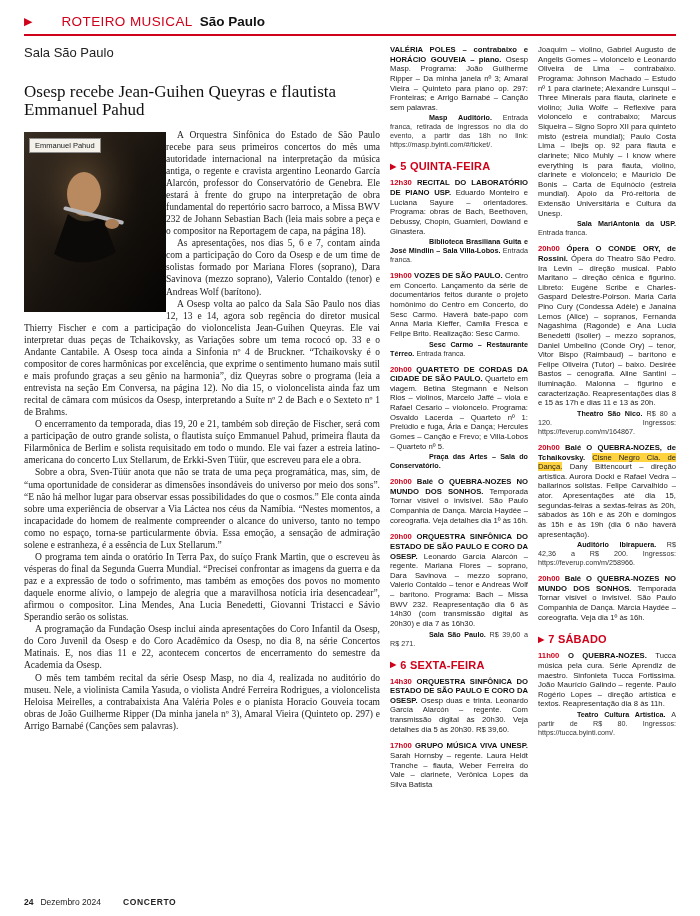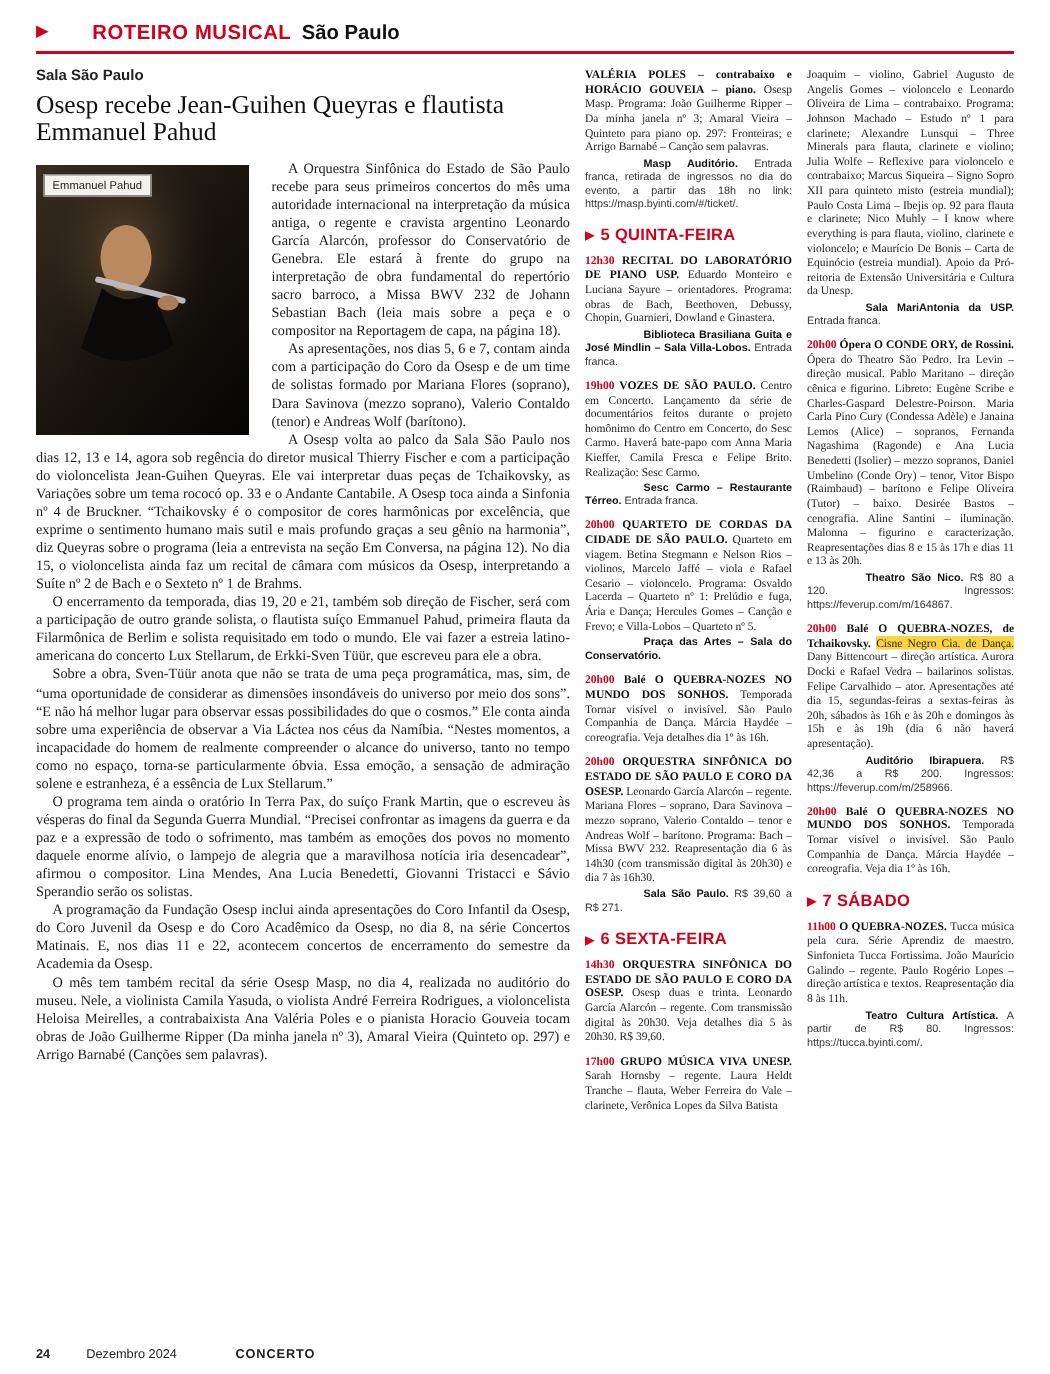--- a/index.html
+++ b/index.html
@@ -5,56 +5,56 @@
   * { margin:0; padding:0; box-sizing:border-box; }
   :root { --red:#d0021b; --hl:#ffd23f; --ink:#1a1a1a; }
   body { background:#777; font-family:"Liberation Sans", sans-serif; }
   .page { width:700px; height:916px; background:#fff; position:relative;
           padding:14px 24px 0 24px; overflow:hidden; margin:0 auto; }
 
   
   .masthead { display:flex; align-items:center; gap:7px; padding-bottom:5px;
               border-bottom:2.5px solid var(--red); }
   .masthead .tri { color:var(--red); font-size:11px; line-height:1; }
-  .masthead .section { color:var(--red); font-weight:bold; font-size:13.5px; letter-spacing:.4px;padding-left:22px; }
+  .masthead .section { color:var(--red); font-weight:normal; font-size:13.5px; letter-spacing:.4px;padding-left:22px; }
   .masthead .city { color:#111; font-weight:bold; font-size:13.5px; }
 
   
   .columns { display:flex; gap:10px; margin-top:9px; height:846px; overflow:hidden; }
   .col-article { width:356px; overflow:hidden; }
   .col-list { width:138px; overflow:hidden; }
 
-  .kicker { font-size:10px; color:#222; margin-bottom:5px;font-weight:bold; }
+  .kicker { font-size:13px; color:#222; margin-bottom:23px; }
   .headline { font-family:"Liberation Serif", serif; font-weight:normal; font-size:17px;
               line-height:1.08; color:#111; margin-bottom:9px; }
 
-  .photo { float:left; width:142px; height:180px; margin:3px 15px 3px 0; position:relative;
+  .photo { float:left; width:142px; height:180px; margin:3px 0 3px 0; position:relative;
            background:#16110e; }
   .photo svg { display:block; }
   .photo-caption { position:absolute; top:6px; left:5px; background:#f4f1ea;
                    border:1px solid #8a8a8a; font-size:7.5px; padding:2px 5px; color:#222; }
 
   .apara { font-family:"Liberation Serif", serif; font-size:9.5px; line-height:1.27;
            text-align:justify; text-indent:11px; color:var(--ink); }
 
   
   .listing { margin-bottom:7px; }
-  .listing-body { font-size:7.7px; line-height:1.25; text-align:justify; color:#222;font-family:Liberation Serif, serif; }
+  .listing-body { font-size:7.7px; line-height:1.25; text-align:justify; color:#222; }
   .time { color:var(--red); font-weight:bold; }
   .ltitle { font-weight:bold; color:#111; }
   .hl { background:var(--hl); }
   .listing-footer { font-size:7.2px; line-height:1.25; color:#333; margin-top:1px; text-align:justify; }
   .venue { font-weight:bold; color:#111;padding-left:39px; }
 
   .date-header { color:var(--red); font-weight:bold; font-size:11px; margin:11px 0 6px 0;
                  display:flex; align-items:center; gap:4px; letter-spacing:.2px; }
   .date-header .tri { font-size:8px; }
 
   
-  .page-footer { position:absolute; left:24px; bottom:9px; display:flex; gap:24px;
+  .page-footer { position:absolute; left:24px; bottom:9px; display:flex; gap:7px;
                  align-items:baseline; font-size:8.5px; color:#222; }
   .page-footer .pagenum { font-weight:bold; }
   .page-footer .mag { font-weight:bold; letter-spacing:.6px;margin-left:15px; }
 </style>
 </head>
 <body>
 
 <div class="page">
 
   <div class="masthead">

